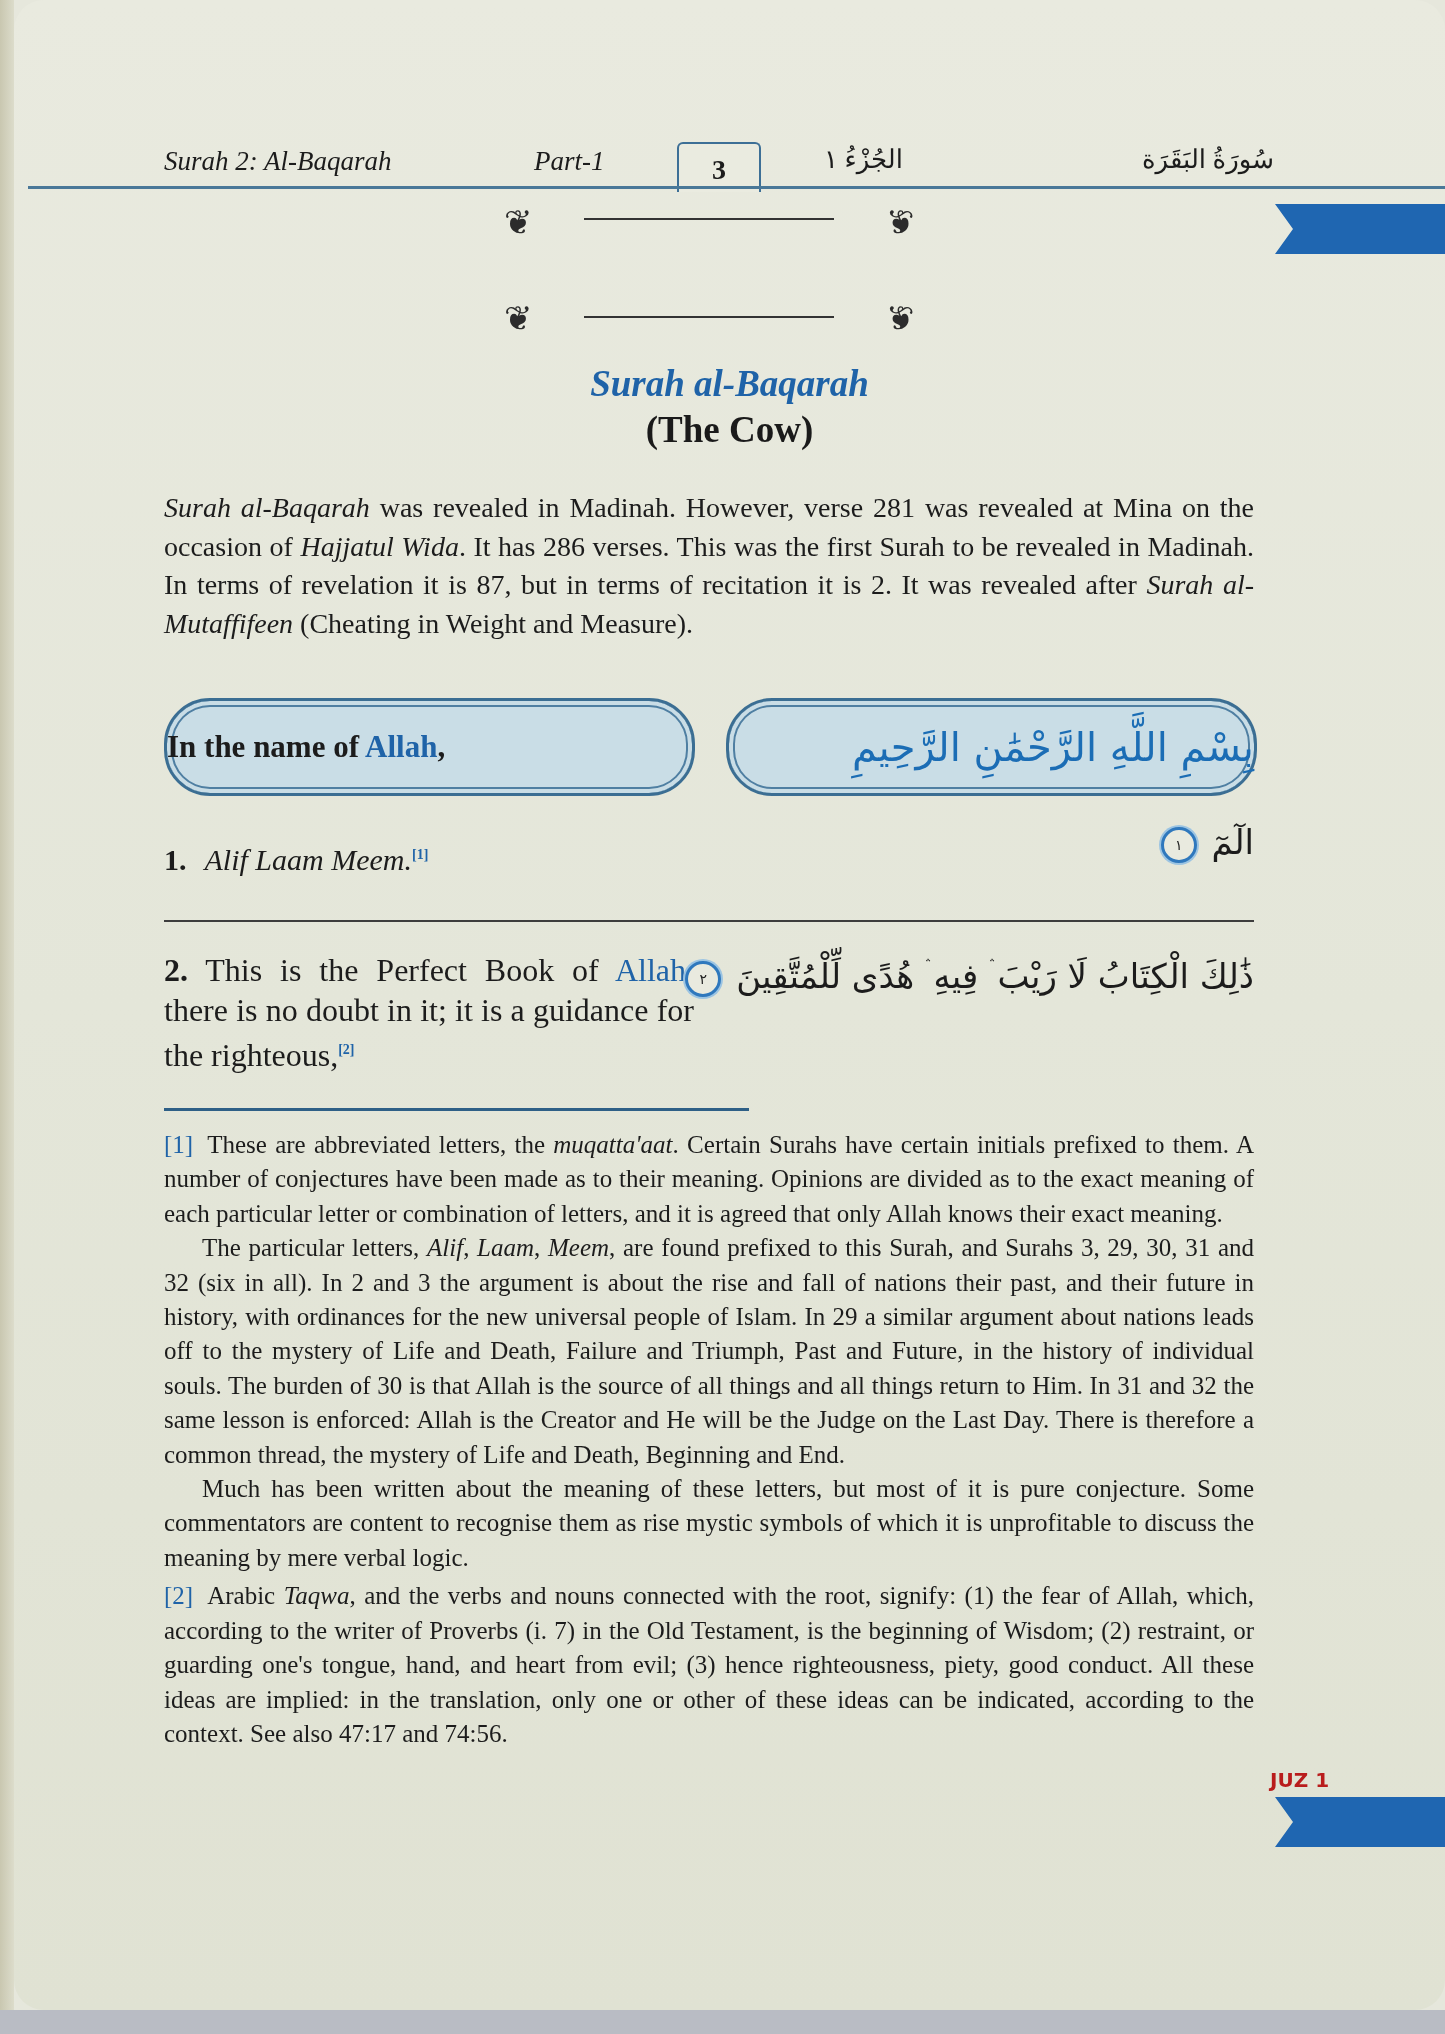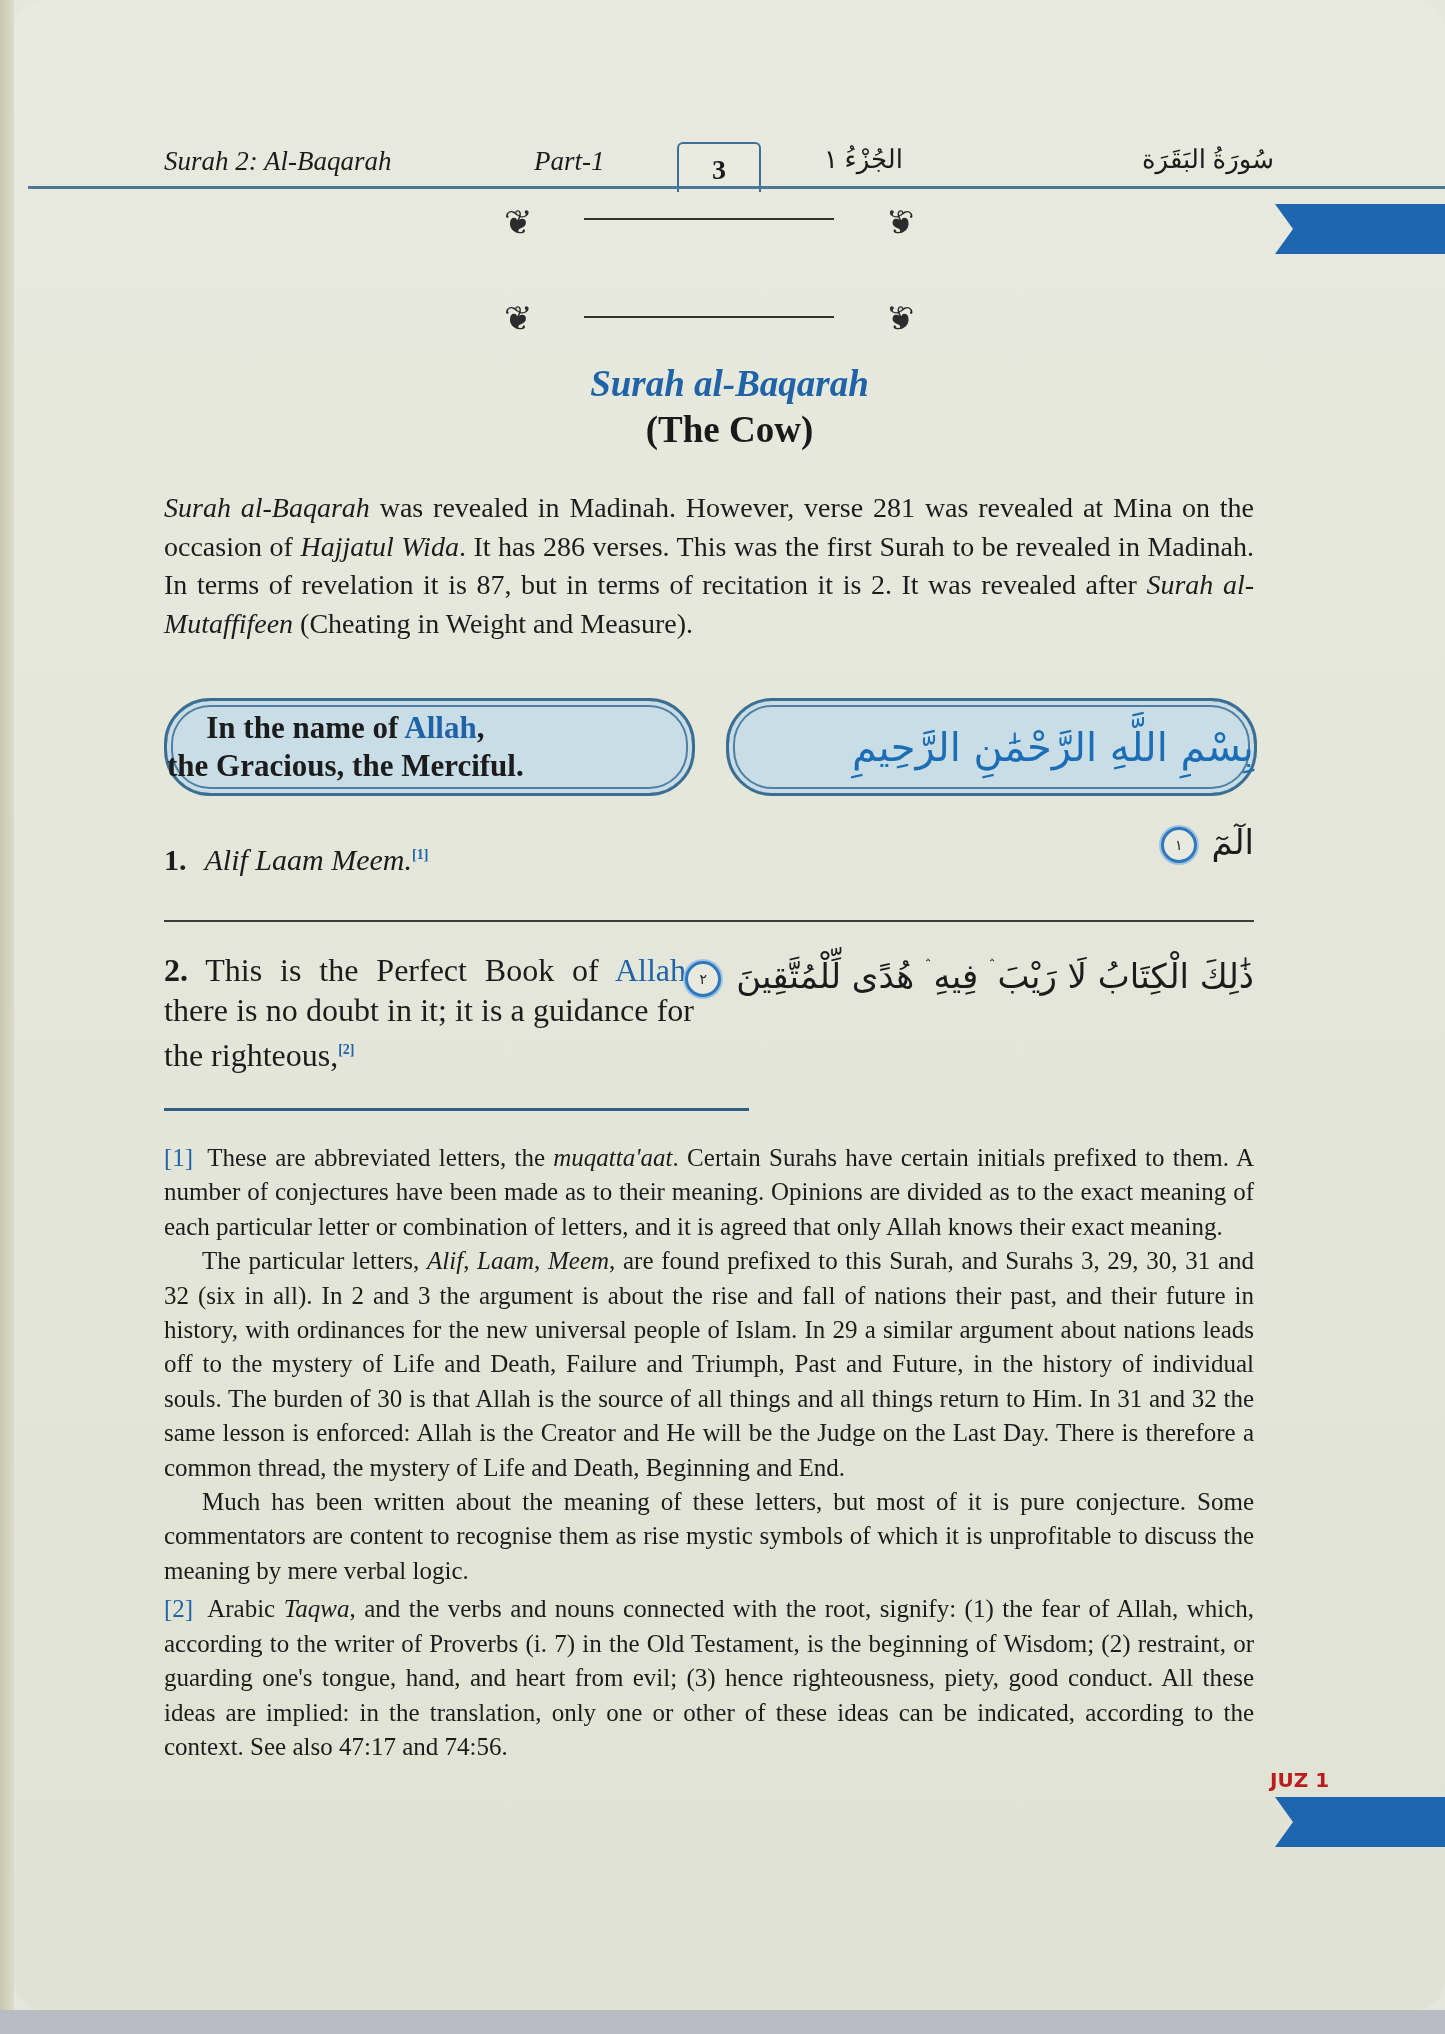--- a/index.html
+++ b/index.html
@@ -74,21 +74,21 @@
       display: inline-block; width: 30px; height: 30px; border: 3px solid #2f78bd; border-radius: 50%;
       box-shadow: 0 0 0 2px #9cc4e2; font-size: 14px; text-align: center; line-height: 30px; vertical-align: middle; margin: 0 4px; color: #222; background: #e9eadf;
     }
     .rule-full { position: absolute; left: 150px; width: 1090px; height: 2px; background: #3d3d3d; }
     .v2 { top: 950px; }
     .v2 .en { position: absolute; left: 0; top: 0; width: 530px; font-size: 32px; line-height: 40px; text-align: justify; }
     .v2 .ar-verse { top: 6px; }
     .rule-half { position: absolute; left: 150px; width: 585px; height: 3px; background: #2e5f86; top: 1108px; }
 
     
-    .notes { position: absolute; left: 150px; top: 1128px; width: 1090px; font-size: 25px; line-height: 34.4px; text-align: justify; margin-top: 13px; }
+    .notes { position: absolute; left: 150px; top: 1128px; width: 1090px; font-size: 25px; line-height: 34.4px; text-align: justify; }
     .notes p { margin: 0; }
     .notes .indent { text-indent: 38px; }
     .fn-mark { color: #1f63a8; margin-right: 14px; }
   </style>
 </head>
 <body>
 
 <div class="spine"></div>
 <div class="page">
 
@@ -113,21 +113,20 @@
   <div class="surah-title-en">Surah al-Baqarah</div>
   <div class="surah-subtitle">(The Cow)</div>
 
   <div class="intro">
     <i>Surah al-Baqarah</i><span> was revealed in Madinah. However, verse 281 was revealed at Mina on the occasion of </span><i>Hajjatul Wida</i><span>. It has 286 verses. This was the first Surah to be revealed in Madinah. In terms of revelation it is 87, but in terms of recitation it is 2. It was revealed after </span><i>Surah al-Mutaffifeen</i><span> (Cheating in Weight and Measure).</span>
   </div>
 
   <div class="basmala-box bb-en">
     <div>
       <span>In the name of </span><span class="allah">Allah</span><span>,</span><br>
-      <span>the Gracious, the Merciful.</span>
     </div>
   </div>
   <div class="basmala-box bb-ar">
     <span>بِسْمِ اللَّهِ الرَّحْمَٰنِ الرَّحِيمِ</span>
   </div>
 
   <div class="verse-row v1">
     <div class="en">
       <span class="vn">1.</span><span>Alif Laam Meem.</span><span class="sup">[1]</span>
     </div>

